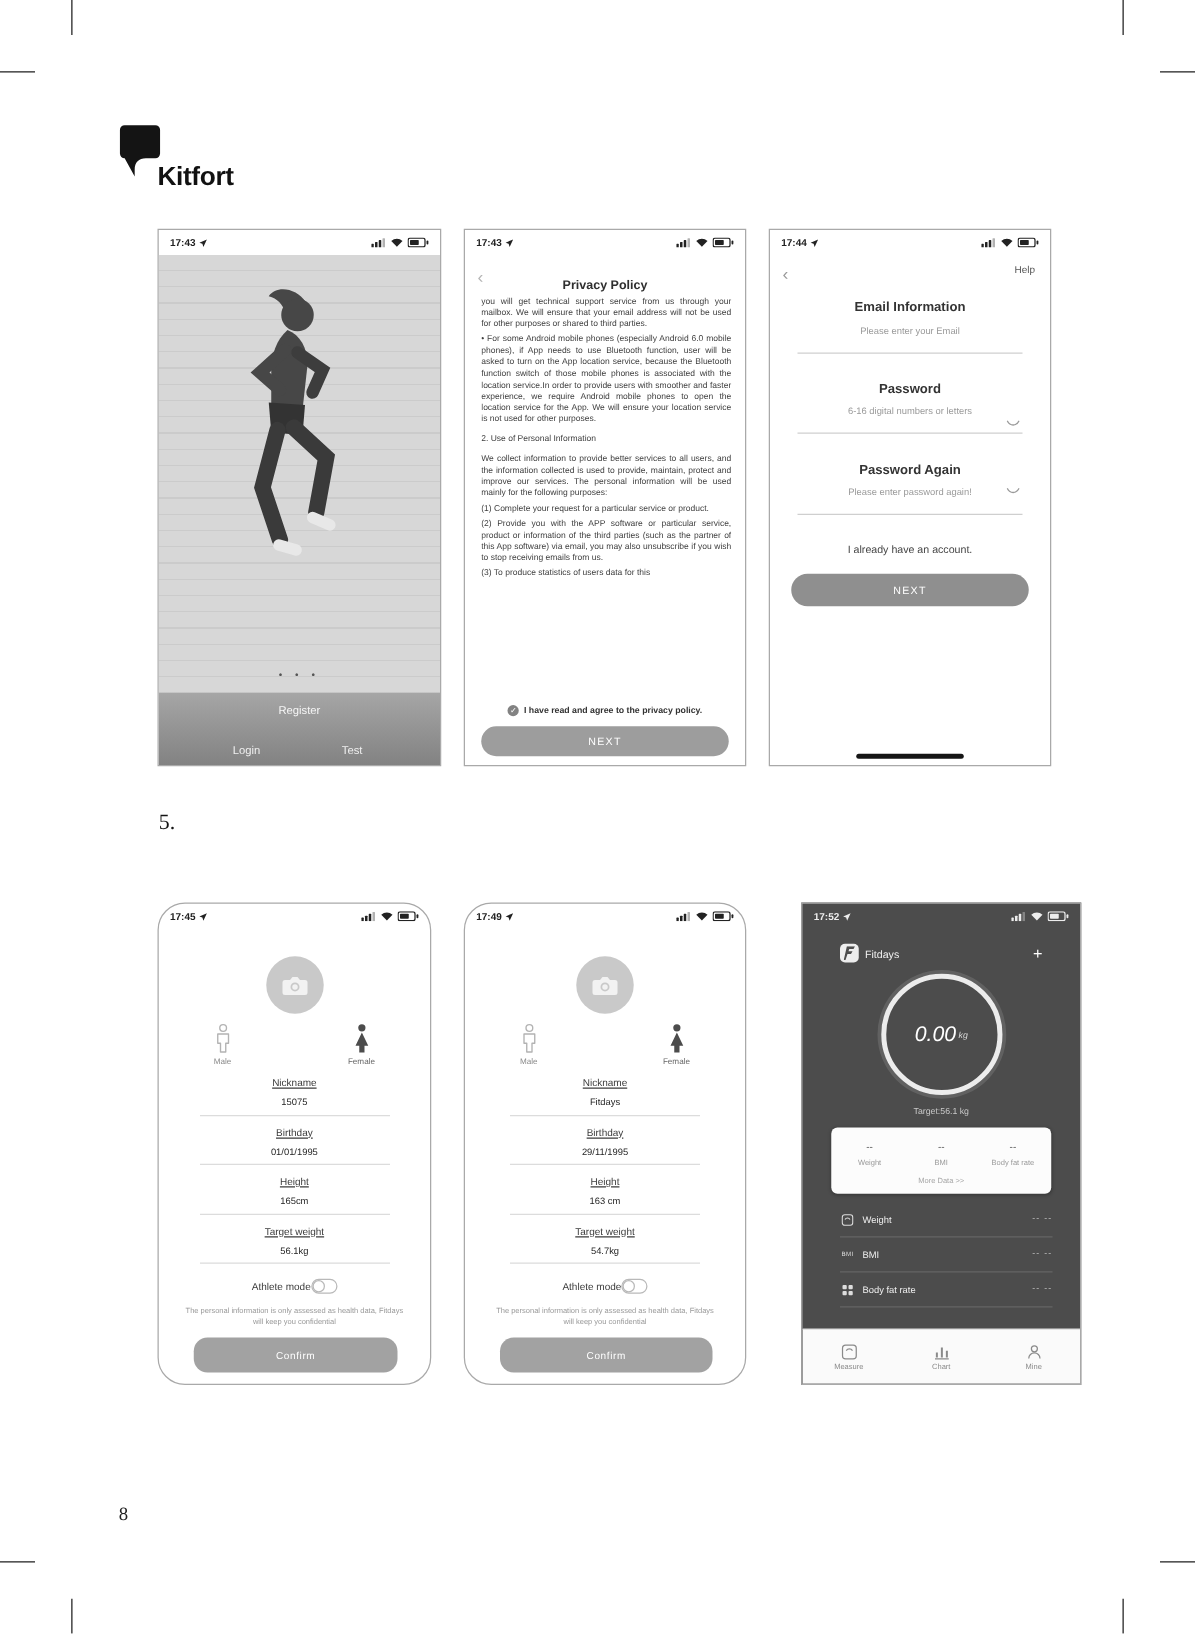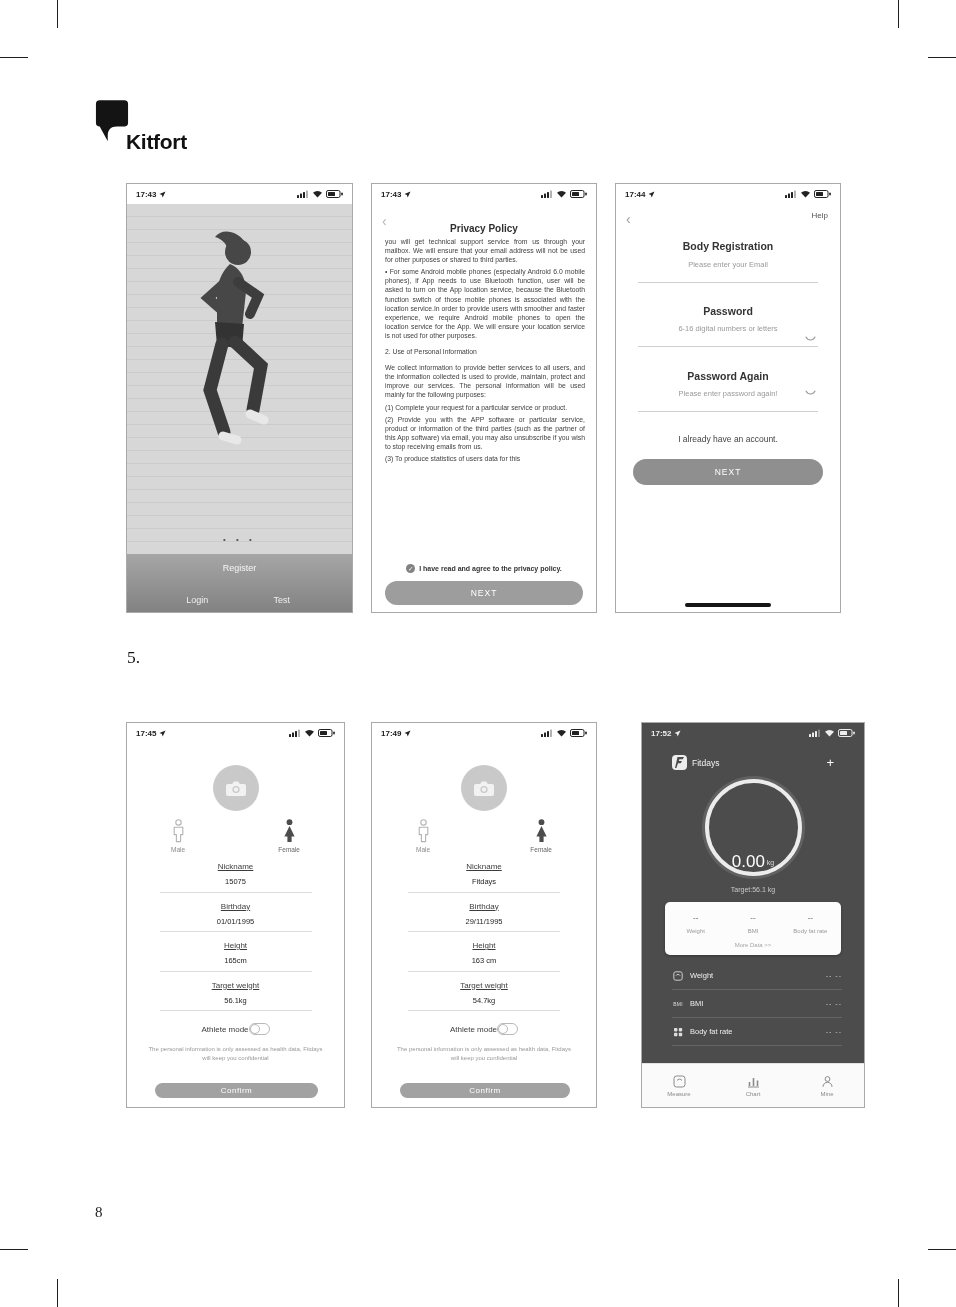--- a/index.html
+++ b/index.html
@@ -75,50 +75,50 @@
   .rline{position:absolute;left:22px;right:22px;border-bottom:1px solid #cfcfcf;}
   .eye{position:absolute;right:24px;display:flex;}
   .acct{position:absolute;top:250px;left:0;right:0;text-align:center;font-size:8.5px;color:#454545;}
   .nextbtn2{position:absolute;top:275px;left:17px;right:17px;height:26px;border:none;border-radius:13px;
             background:#8f8f8f;color:#fff;font-size:8.5px;letter-spacing:1px;font-family:inherit;
             display:flex;align-items:center;justify-content:center;cursor:pointer;}
   .homebar{position:absolute;bottom:5px;left:50%;transform:translateX(-50%);
            width:86px;height:4px;border-radius:2px;background:#151515;}
 
   
-  .profile{text-align:center;}
+  .profile{text-align:center;border-radius:22px;}
   .avatar{position:relative;margin:42px auto 0;width:46px;height:46px;border-radius:50%;background:#c9c9c9;
           display:flex;align-items:center;justify-content:center;}
   .genders{display:flex;justify-content:space-between;padding:0 44px;margin-top:8px;}
   .g{display:flex;flex-direction:column;align-items:center;gap:3px;font-size:6.5px;}
   .g-male{color:#b3b3b3;} .g-male .glabel{color:#8a8a8a;}
   .g-female{color:#4c4c4c;} .g-female .glabel{color:#666;}
   .pfield{width:152px;margin:10px auto 0;border-bottom:1px solid #dcdcdc;padding-bottom:6px;}
   .pfield:first-of-type{margin-top:14px;}
   .flabel{font-size:8px;line-height:1;color:#3c3c3c;text-decoration:underline;}
   .fvalue{font-size:7.5px;line-height:1;color:#1f1f1f;margin-top:7px;}
   .athlete{display:flex;align-items:center;justify-content:center;gap:0;margin-top:12px;
            font-size:8px;color:#3c3c3c;}
   .toggle{width:21px;height:12px;border-radius:6px;border:1px solid #b9b9b9;background:#fff;
           position:relative;display:inline-block;cursor:pointer;}
   .knob{position:absolute;left:0;top:0;width:10px;height:10px;border:1px solid #b9b9b9;border-radius:50%;background:#fff;}
   .pnote{margin:10px auto 0;width:182px;font-size:6px;line-height:1.5;color:#999;}
-  .confirmbtn{position:absolute;bottom:9px;left:28px;right:26px;height:15px;border:none;border-radius:11px;
+  .confirmbtn{position:absolute;bottom:9px;left:28px;right:26px;height:28px;border:none;border-radius:11px;
               background:#a2a2a2;color:#fff;font-size:8px;letter-spacing:.5px;font-family:inherit;
               display:flex;align-items:center;justify-content:center;cursor:pointer;}
 
   
   .dash{background:#4c4c4c;color:#eee;}
   .dhead{display:flex;align-items:center;gap:5px;margin:32px 30px 0;}
   .dlogo{width:15px;height:15px;border-radius:4px;background:#ededed;display:flex;align-items:center;justify-content:center;}
   .dname{color:#f2f2f2;font-size:8.5px;}
   .dplus{margin-left:auto;color:#fff;font-size:13px;cursor:pointer;}
   .gauge{width:97px;height:97px;margin:9px auto 0;border-radius:50%;border:4px solid #ececec;
-         display:flex;align-items:flex-end;justify-content:center;color:#fff;
-         box-shadow:0 0 0 3px rgba(255,255,255,0.12);}
+         display:flex;align-items:center;justify-content:center;color:#fff;
+         box-shadow:0 0 0 3px rgba(255,255,255,0.12);font-style:italic;}
   .gv{font-size:17px;}
   .gu{font-size:7px;color:#ddd;margin-left:2px;align-self:flex-end;margin-bottom:6px;}
   .gwrap{display:flex;align-items:center;}
   .target{margin-top:10px;text-align:center;font-size:7px;color:#c9c9c9;}
   .dcard{margin:9px 23px 0;background:#fcfcfc;border-radius:5px;padding:11px 2px 7px;color:#555;
          box-shadow:0 1px 3px rgba(0,0,0,0.3);}
   .dcols{display:flex;}
   .dcol{flex:1;text-align:center;}
   .dcv{font-size:8px;color:#555;}
   .dcl{font-size:6px;color:#999;margin-top:6px;}
@@ -287,21 +287,21 @@
               <rect x="0.5" y="0.5" width="13.5" height="7" rx="1.6" fill="none" stroke="currentColor" stroke-width="1"></rect>
               <rect x="2" y="2" width="7" height="4" rx="0.6" fill="currentColor"></rect>
               <rect x="15.2" y="2.4" width="1.6" height="3.2" rx="0.8" fill="currentColor"></rect>
             </svg>
           </span>
 </span>
     </div>
     <span class="rback">‹</span>
     <span class="rhelp">Help</span>
 
-    <div class="rtitle" style="top:56px;">Body Registration</div>
+    <div class="rtitle" style="top:56px;">Email Information</div>
     <div class="rhint" style="top:76px;">Please enter your Email</div>
     <div class="rline" style="top:98px;"></div>
 
     <div class="rtitle" style="top:121px;">Password</div>
     <div class="rhint" style="top:140px;">6-16 digital numbers or letters</div>
     <span class="eye" style="top:152px;">
         <svg width="11" height="6" viewBox="0 0 11 6">
           <path d="M1 1 C3 5 8 5 10 1" stroke="#9a9a9a" stroke-width="1.1" fill="none" stroke-linecap="round"></path>
         </svg>
       </span>

